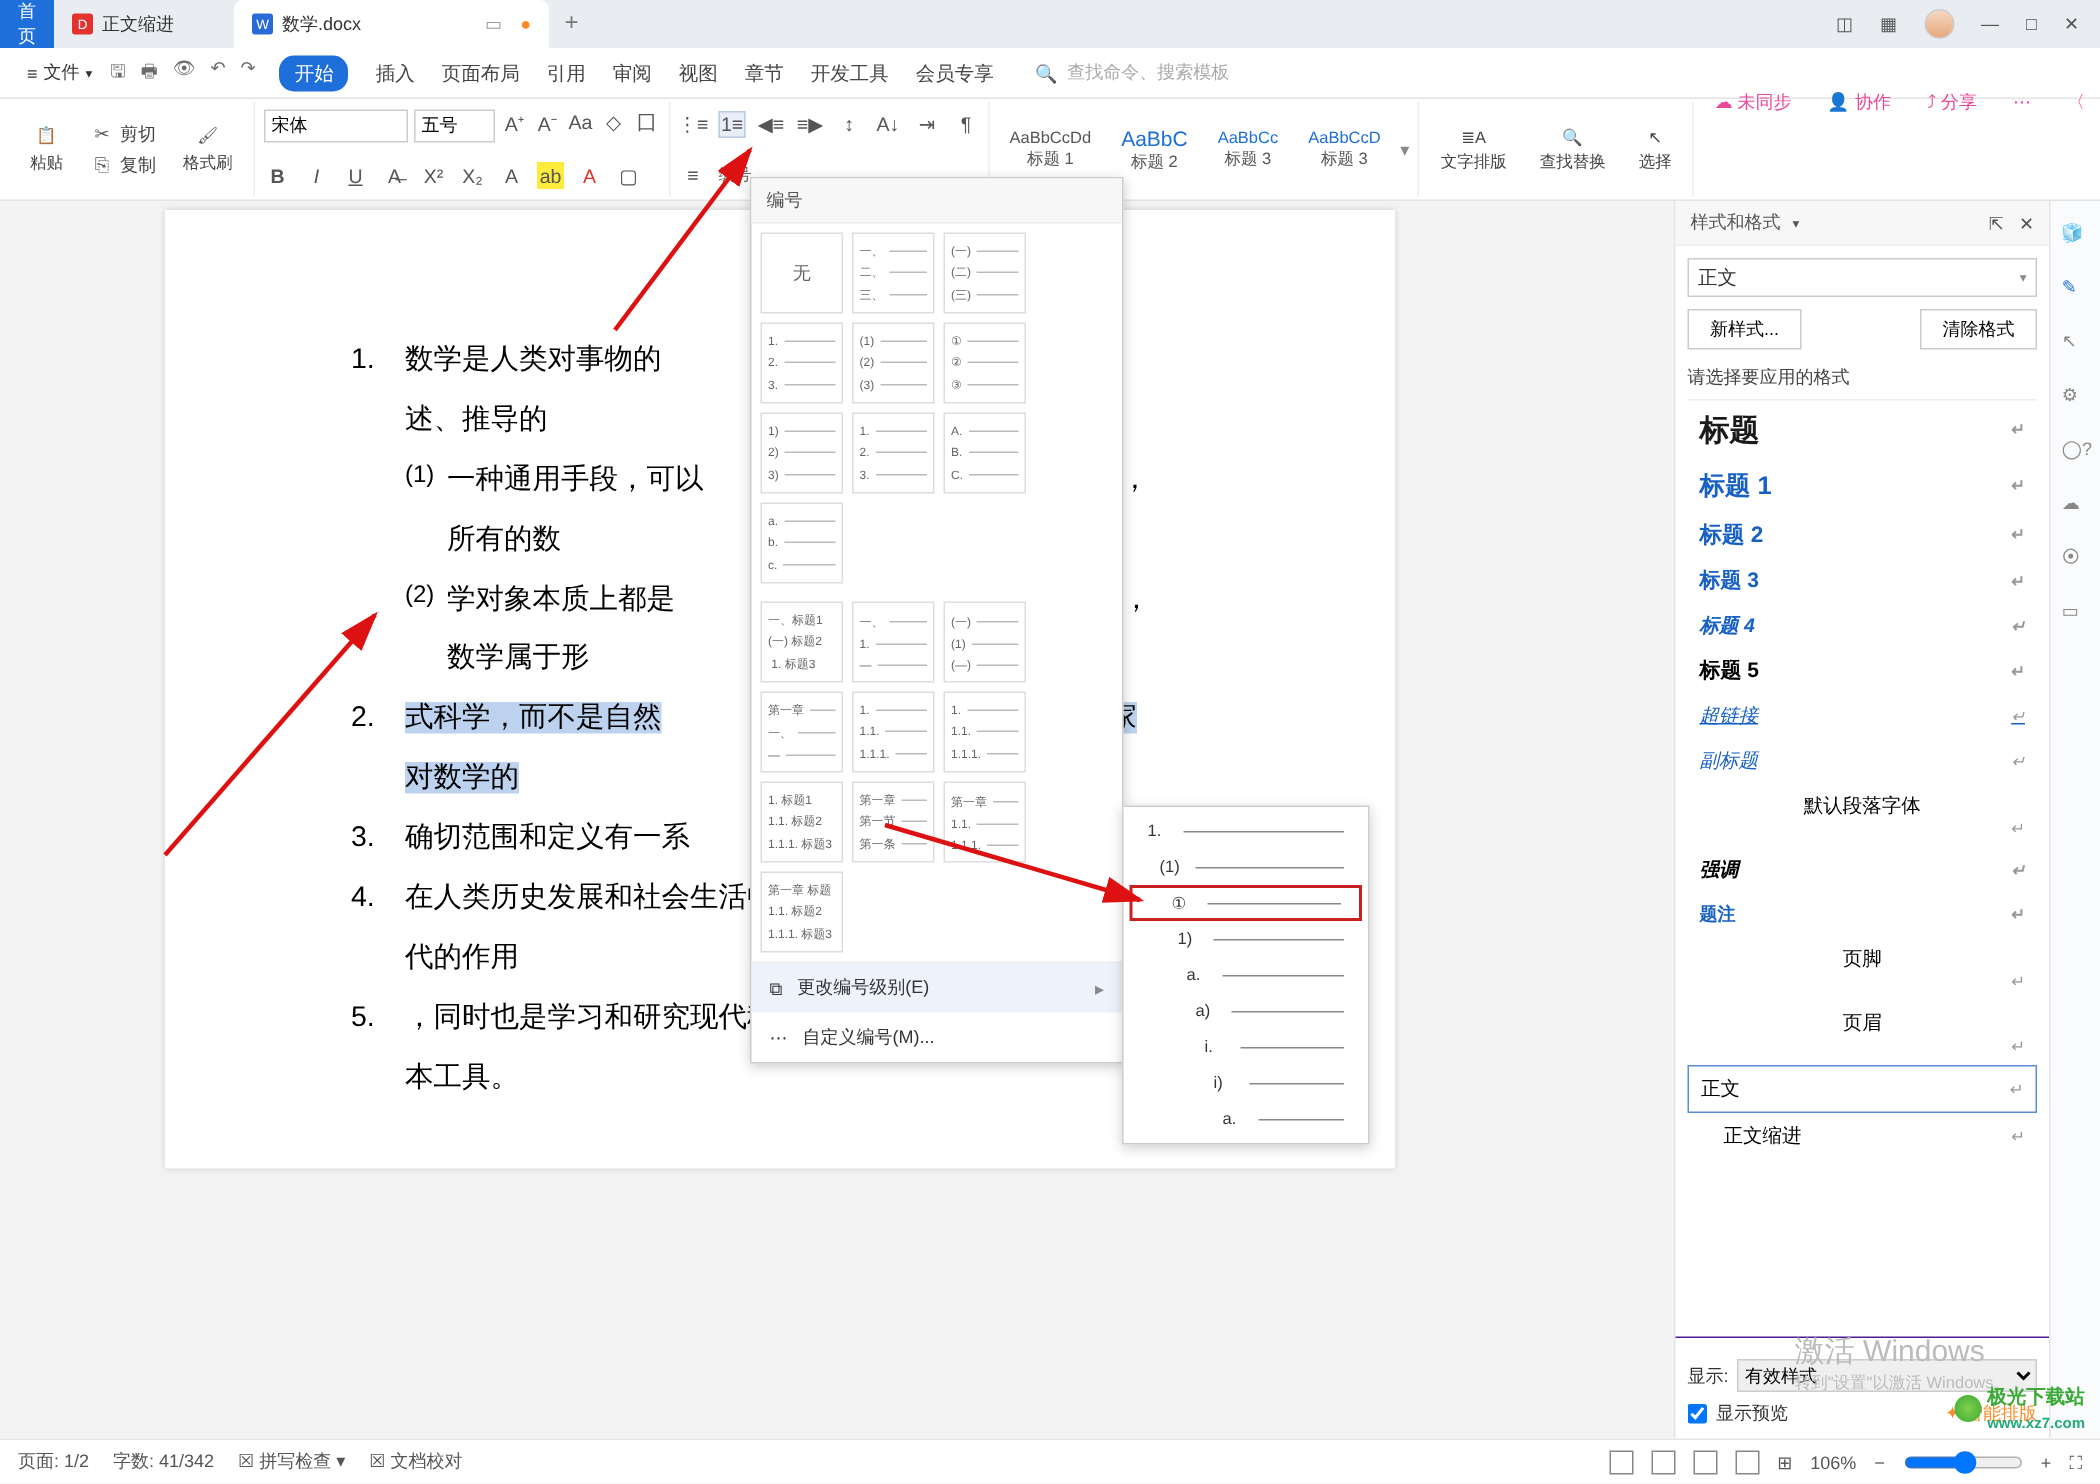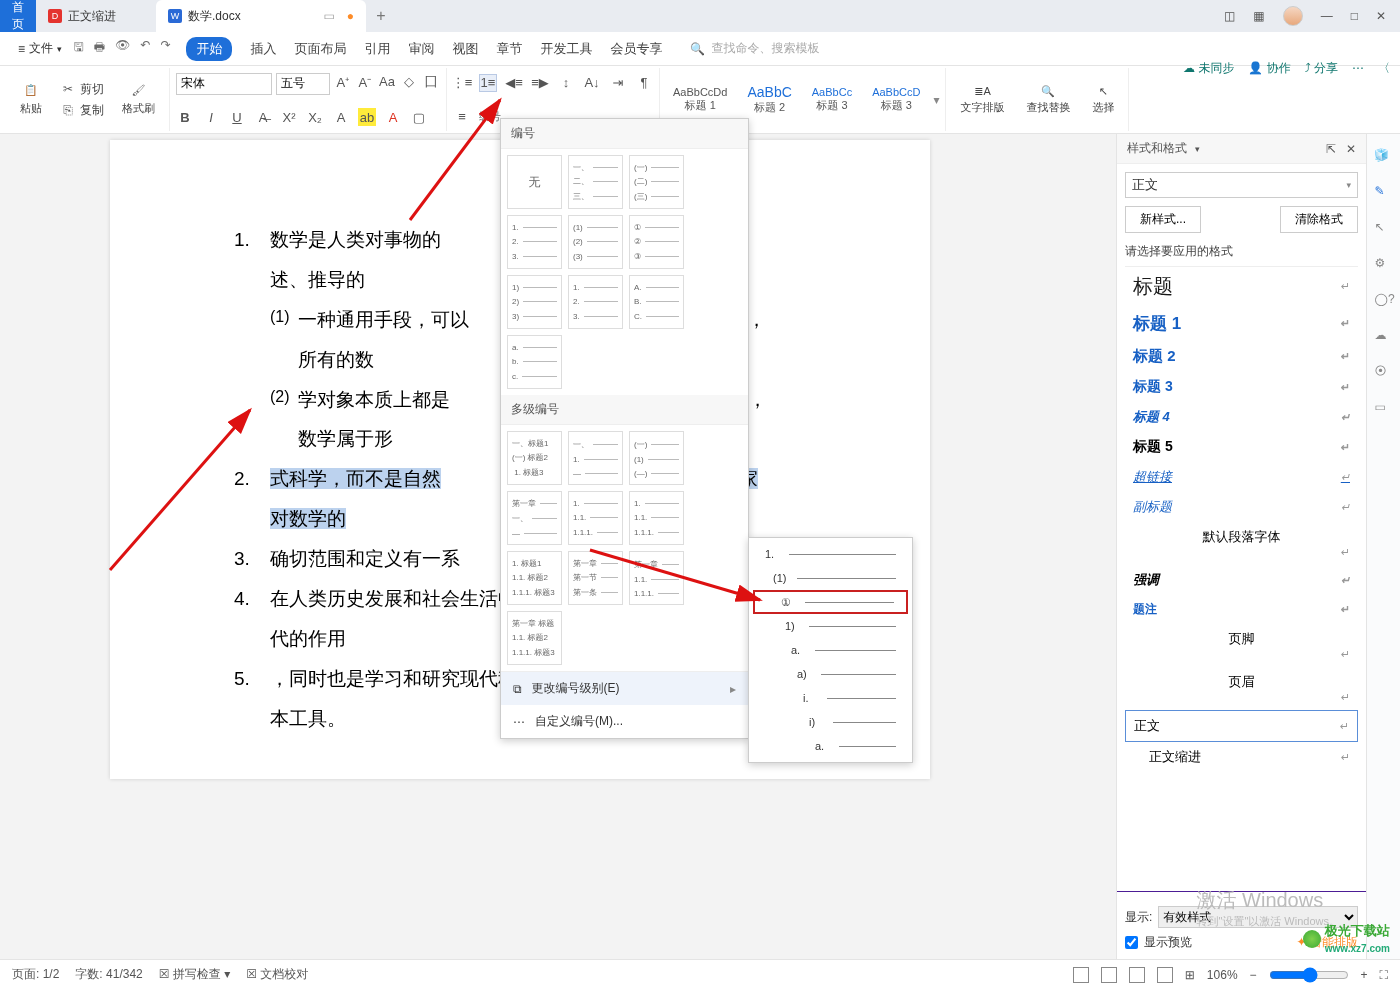--- a/index.html
+++ b/index.html
@@ -20,21 +20,21 @@
 .avatar { width: 20px; height: 20px; border-radius: 50%; background: linear-gradient(#f5d7c3,#e8a87c); border: 1px solid #ccc; }
 
 
 .menurow { height: 34px; background: #fff; border-bottom: 1px solid #e4e4e4; display: flex; align-items: center; padding: 0 10px; gap: 4px; }
 .filebtn { display: flex; align-items: center; gap: 4px; padding: 2px 8px; }
 .qicons { display: flex; gap: 10px; color: #6b6b6b; }
 .menutabs { display: flex; gap: 18px; margin-left: 12px; align-items: center; }
 .menutab { color: #444; font-size: 13px; }
 .menutab.active { background: #1e6fd9; color: #fff; padding: 3px 10px; border-radius: 10px; }
 .menusearch { margin-left: 24px; color: #aaa; display: flex; align-items: center; gap: 6px; }
-.rightmenu { margin-left: auto; display: flex; gap: 14px; color: #0f766e; align-items: center; margin-top: 39px; }
+.rightmenu { margin-left: auto; display: flex; gap: 24px; color: #ec4899; align-items: center; margin-top: 39px; }
 
 
 .ribbon { height: 68px; background: #fff; border-bottom: 1px solid #e4e4e4; display: flex; align-items: stretch; padding: 2px 6px; }
 .rgroup { display: flex; flex-direction: column; justify-content: space-around; padding: 0 6px; border-right: 1px solid #eee; }
 .rgroup.inline { flex-direction: row; align-items: center; gap: 6px; }
 .rbtn { display: flex; align-items: center; gap: 4px; font-size: 12px; color: #444; padding: 2px 4px; }
 .ricon { width: 16px; height: 16px; display: inline-flex; align-items: center; justify-content: center; color: #555; }
 .fontbox { display: flex; gap: 4px; }
 .fontsel { border: 1px solid #ccc; height: 22px; font-size: 12px; padding: 0 4px; width: 96px; background: #fff; }
 .fontsize { width: 54px; }
@@ -79,21 +79,21 @@
 .rp-head { padding: 6px 10px; display: flex; align-items: center; gap: 8px; color: #555; background: #f7f7f7; border-bottom: 1px solid #eee; }
 .rp-head .cls { margin-left: auto; display: flex; gap: 10px; }
 .rp-body { padding: 8px; }
 .rp-sel { width: 100%; border: 1px solid #ccc; height: 26px; padding: 0 6px; font-size: 13px; background: #fff; margin-bottom: 8px; }
 .rp-btns { display: flex; gap: 10px; margin-bottom: 10px; justify-content: space-between;}
 .rp-btn { border: 1px solid #ccc; padding: 4px 14px; font-size: 12px; background: #fff; }
 .rp-msg { font-size: 12px; color: #444; margin-bottom: 6px; }
 .stylelist { border-top: 1px solid #eee; }
 .sli { padding: 6px 8px; display: flex; align-items: center; font-size: 13px; color: #1760c4; }
 .sli .ret { margin-left: auto; color: #999; font-size: 11px; }
-.sli.h1 { font-size: 20px; font-weight: normal; color: #1a1a1a; }
+.sli.h1 { font-size: 20px; font-weight: bold; color: #1a1a1a; }
 .sli.h1b { font-size: 17px; font-weight: bold; }
 .sli.h2 { font-size: 15px; font-weight: bold; }
 .sli.h3 { font-size: 14px; font-weight: bold; }
 .sli.h4 { font-style: italic; font-weight: bold; gap: 12px; }
 .sli.h5 { color: #000; font-weight: bold; font-size: 14px; }
 .sli.link { text-decoration: underline; font-style: italic; }
 .sli.sub { font-style: italic; }
 .sli.def { color: #000; flex-direction: column; }
 .sli.emph { color: #000; font-style: italic; font-weight: bold; gap: 12px;}
 .sli.caption { color: #1760c4; font-weight: bold; font-size: 12px;}
@@ -348,21 +348,20 @@
         <div class="ndr">A.<span class="ndline"></span></div>
         <div class="ndr">B.<span class="ndline"></span></div>
         <div class="ndr">C.<span class="ndline"></span></div>
       </div>
     <div class="ndcell">
         <div class="ndr">a.<span class="ndline"></span></div>
         <div class="ndr">b.<span class="ndline"></span></div>
         <div class="ndr">c.<span class="ndline"></span></div>
       </div>
   </div>
-  <div class="ndtitle">多级编号</div>
   <div class="ndgrid">
     <div class="ndcell">
         <div>一、标题1</div>
         <div>(一) 标题2</div>
         <div>&nbsp;1. 标题3</div>
       </div>
     <div class="ndcell">
         <div class="ndr">一、<span class="ndline"></span></div>
         <div class="ndr">1.<span class="ndline"></span></div>
         <div class="ndr">—<span class="ndline"></span></div>

